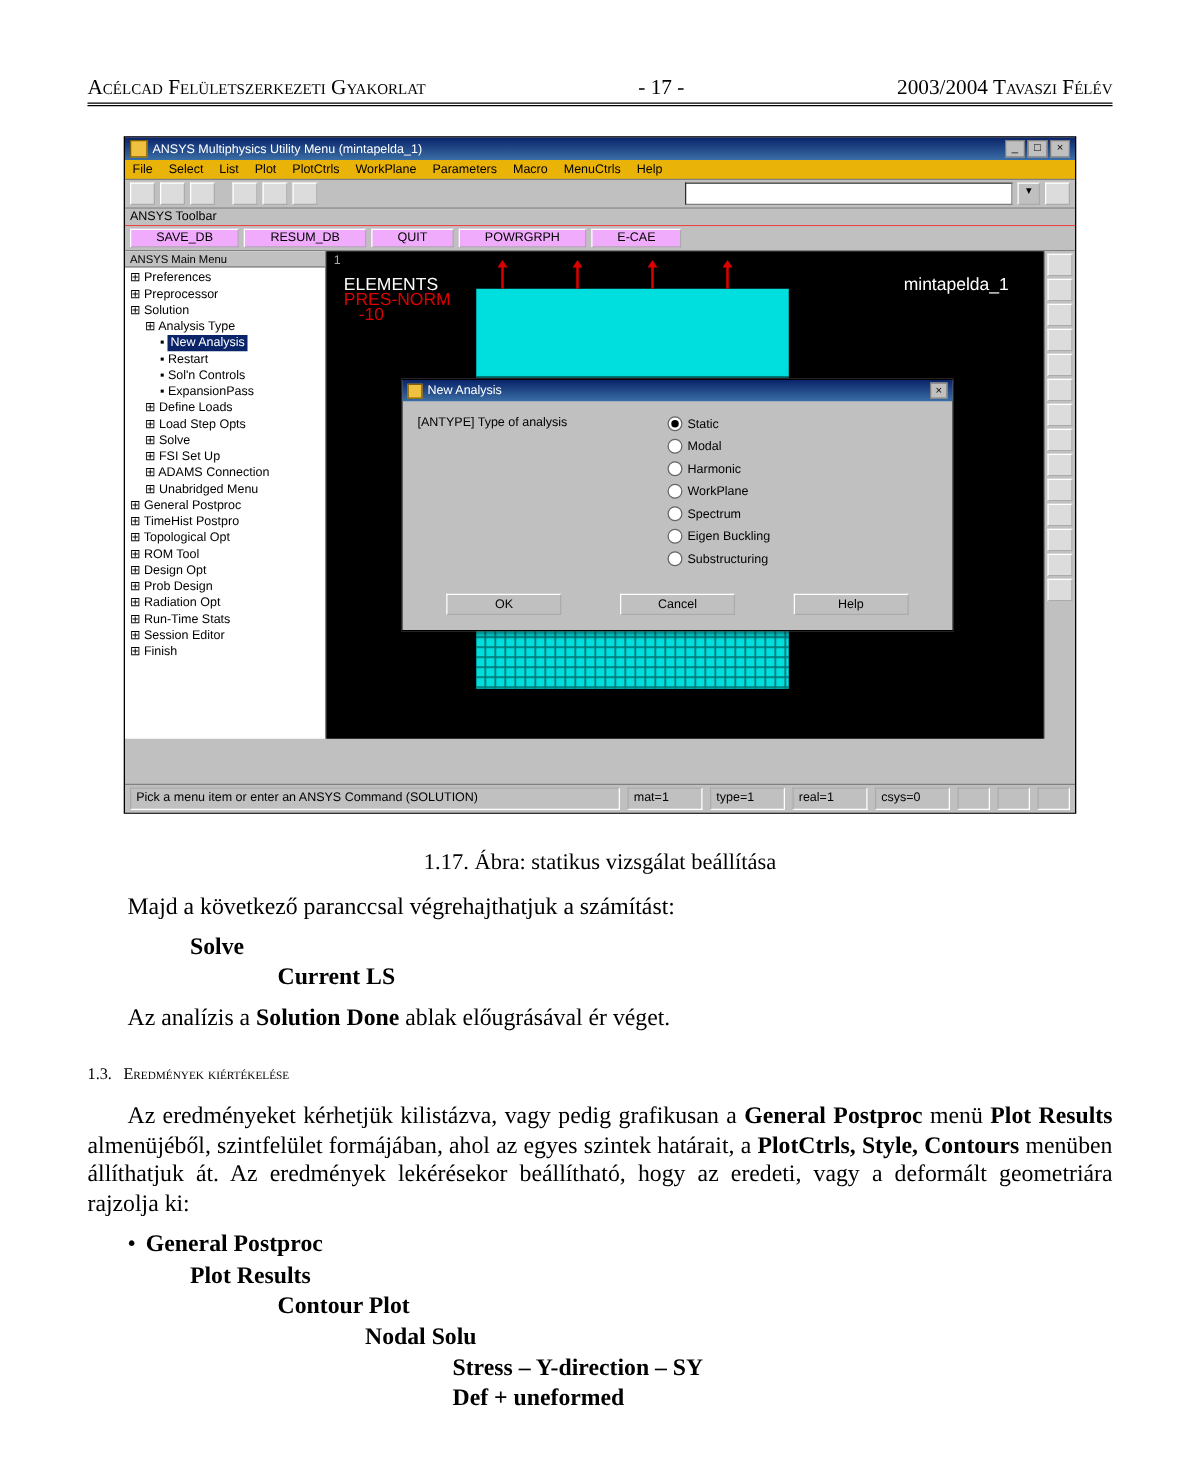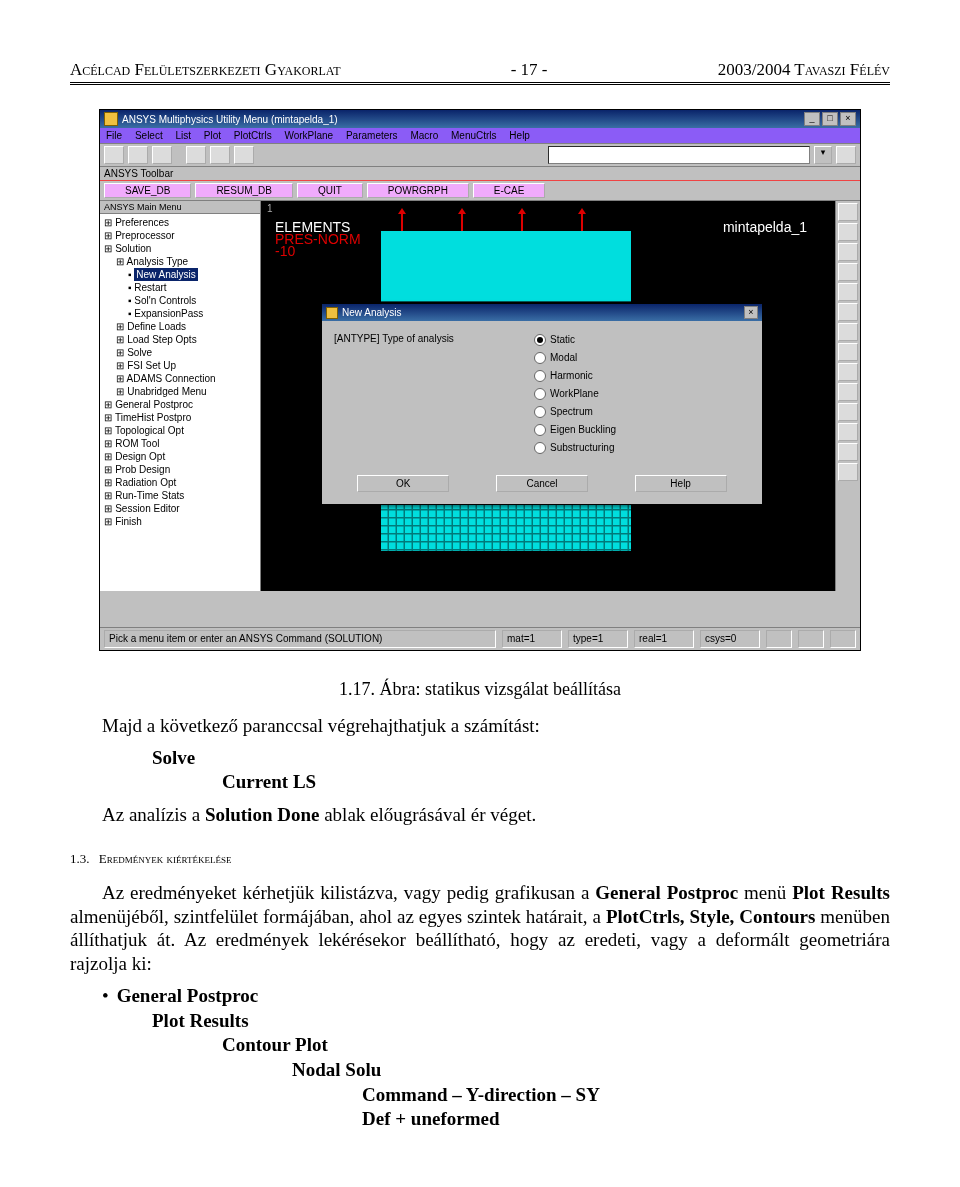--- a/index.html
+++ b/index.html
@@ -50,21 +50,21 @@
   .tb-btn {
     width: 14px; height: 12px;
     background: #c0c0c0;
     border: 1px solid #808080;
     font-size: 9px;
     line-height: 10px;
     text-align: center;
     color: #000;
   }
   .menubar {
-    background: #8b5cf6;
+    background: #eab308;
     padding: 2px 6px;
     border-bottom: 1px solid #808080;
   }
   .menubar span { margin-right: 10px; }
   .toolbar-row {
     background: #c0c0c0;
     padding: 2px 4px;
     border-bottom: 1px solid #808080;
     display: flex;
     align-items: center;
@@ -402,21 +402,21 @@
               <div class="ind0">⊞ Run-Time Stats</div>
               <div class="ind0">⊞ Session Editor</div>
               <div class="ind0">⊞ Finish</div>
             </div>
         </div>
 
         <div class="graphics-area">
           <span class="gfx-number">1</span>
           <span class="gfx-line" style="left:14px;top:18px;color:#fff">ELEMENTS</span>
           <span class="gfx-line" style="left:14px;top:30px;color:#d00">PRES-NORM</span>
-          <span class="gfx-line" style="left:14px;top:42px;color:#d00">-10</span>
+          <span class="gfx-line" style="left:26px;top:42px;color:#d00">-10</span>
           <span class="gfx-line" style="right:28px;top:18px;color:#fff">mintapelda_1</span>
           <div class="gfx-cyan"></div>
           <div class="red-arrow" style="left:140px;top:12px"></div>
           <div class="red-arrow" style="left:200px;top:12px"></div>
           <div class="red-arrow" style="left:260px;top:12px"></div>
           <div class="red-arrow" style="left:320px;top:12px"></div>
           <div class="gfx-cyan2"></div>
 
           <div class="dialog">
             <div class="d-title">
@@ -499,17 +499,17 @@
 
   <div class="para justify" style="text-indent:32px">
     <span>Az eredményeket kérhetjük kilistázva, vagy pedig grafikusan a </span><span class="bold">General Postproc</span><span> menü </span><span class="bold">Plot Results</span><span> almenüjéből, szintfelület formájában, ahol az egyes szintek határait, a </span><span class="bold">PlotCtrls, Style, Contours</span><span> menüben állíthatjuk át. Az eredmények lekérésekor beállítható, hogy az eredeti, vagy a deformált geometriára rajzolja ki:</span>
   </div>
 
   <div class="bullet-block">
     <div class="bullet-line lvl0"><span class="bold">General Postproc</span></div>
     <div class="bullet-line lvl1"><span class="bold">Plot Results</span></div>
     <div class="bullet-line lvl2"><span class="bold">Contour Plot</span></div>
     <div class="bullet-line" style="margin-left:190px"><span class="bold">Nodal Solu</span></div>
-    <div class="bullet-line" style="margin-left:260px"><span class="bold">Command – Y-direction – SY</span></div>
+    <div class="bullet-line" style="margin-left:260px"><span class="bold">Stress – Y-direction – SY</span></div>
     <div class="bullet-line" style="margin-left:260px"><span class="bold">Def + uneformed</span></div>
   </div>
 
 </div>
 
 </body></html>

